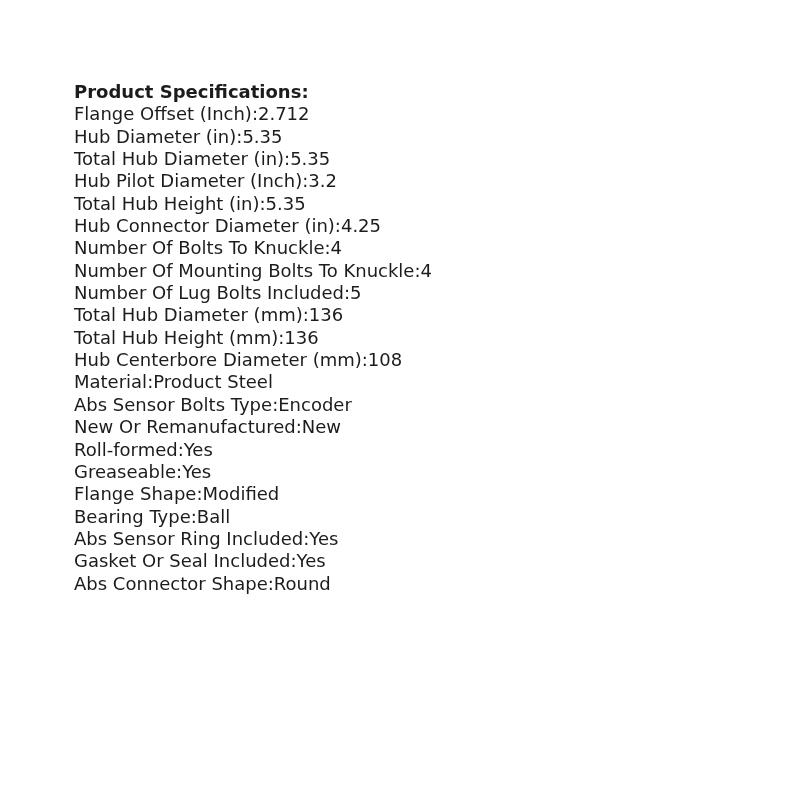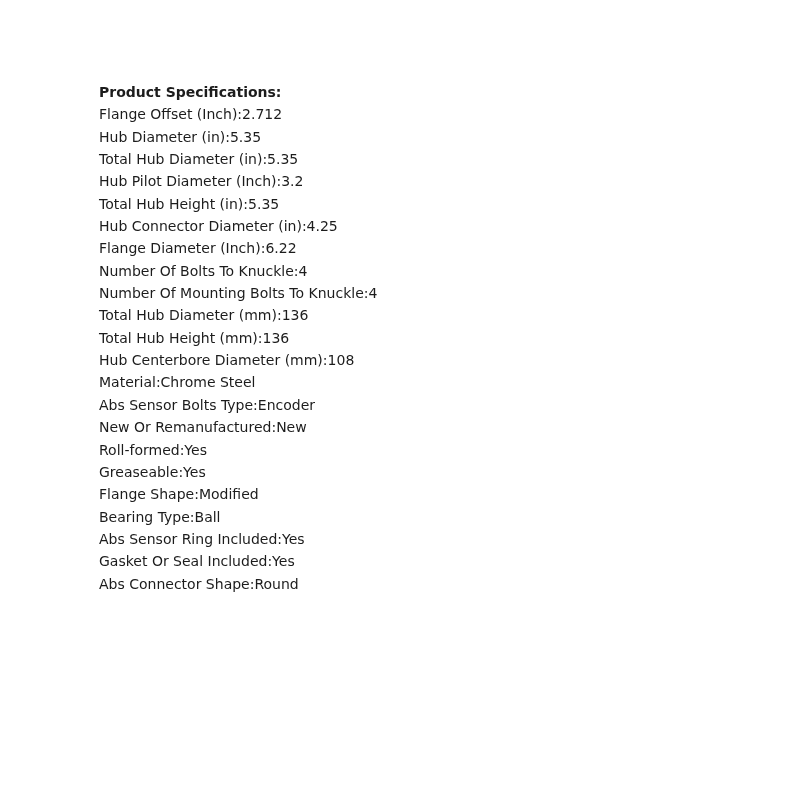--- a/index.html
+++ b/index.html
@@ -11,24 +11,24 @@
     overflow: hidden;
   }
   .page {
     position: relative;
     width: 800px;
     height: 800px;
     background: #ffffff;
   }
   .spec-block {
     position: absolute;
-    left: 99px;
+    left: 74px;
     top: 81px;
     font-family: "DejaVu Sans", "Liberation Sans", sans-serif;
-    font-size: 14px;
+    font-size: 18px;
     line-height: 22.35px;
     color: #1c1c1c;
     white-space: nowrap;
   }
   .spec-title {
     font-weight: bold;
   }
   .spec-row { }
   .spec-label, .spec-separator, .spec-value { }
 </style>
@@ -44,35 +44,35 @@
   <div class="spec-row"><span class="spec-label">Hub Diameter (in)</span><span class="spec-separator">:</span><span class="spec-value">5.35</span></div>
 
   <div class="spec-row"><span class="spec-label">Total Hub Diameter (in)</span><span class="spec-separator">:</span><span class="spec-value">5.35</span></div>
 
   <div class="spec-row"><span class="spec-label">Hub Pilot Diameter (Inch)</span><span class="spec-separator">:</span><span class="spec-value">3.2</span></div>
 
   <div class="spec-row"><span class="spec-label">Total Hub Height (in)</span><span class="spec-separator">:</span><span class="spec-value">5.35</span></div>
 
   <div class="spec-row"><span class="spec-label">Hub Connector Diameter (in)</span><span class="spec-separator">:</span><span class="spec-value">4.25</span></div>
 
-  <div class="spec-row"><span class="spec-label">Flange Diameter (Inch)</span><span class="spec-separator">:</span><span class="spec-value">6.22</span></div>
 
   <div class="spec-row"><span class="spec-label">Number Of Bolts To Knuckle</span><span class="spec-separator">:</span><span class="spec-value">4</span></div>
 
   <div class="spec-row"><span class="spec-label">Number Of Mounting Bolts To Knuckle</span><span class="spec-separator">:</span><span class="spec-value">4</span></div>
 
 
+  <div class="spec-row"><span class="spec-label">Number Of Lug Bolts Included</span><span class="spec-separator">:</span><span class="spec-value">5</span></div>
 
   <div class="spec-row"><span class="spec-label">Total Hub Diameter (mm)</span><span class="spec-separator">:</span><span class="spec-value">136</span></div>
 
   <div class="spec-row"><span class="spec-label">Total Hub Height (mm)</span><span class="spec-separator">:</span><span class="spec-value">136</span></div>
 
   <div class="spec-row"><span class="spec-label">Hub Centerbore Diameter (mm)</span><span class="spec-separator">:</span><span class="spec-value">108</span></div>
 
-  <div class="spec-row"><span class="spec-label">Material</span><span class="spec-separator">:</span><span class="spec-value">Chrome Steel</span></div>
+  <div class="spec-row"><span class="spec-label">Material</span><span class="spec-separator">:</span><span class="spec-value">Product Steel</span></div>
 
 
   <div class="spec-row"><span class="spec-label">Abs Sensor Bolts Type</span><span class="spec-separator">:</span><span class="spec-value">Encoder</span></div>
 
   <div class="spec-row"><span class="spec-label">New Or Remanufactured</span><span class="spec-separator">:</span><span class="spec-value">New</span></div>
 
   <div class="spec-row"><span class="spec-label">Roll-formed</span><span class="spec-separator">:</span><span class="spec-value">Yes</span></div>
 
   <div class="spec-row"><span class="spec-label">Greaseable</span><span class="spec-separator">:</span><span class="spec-value">Yes</span></div>
 

